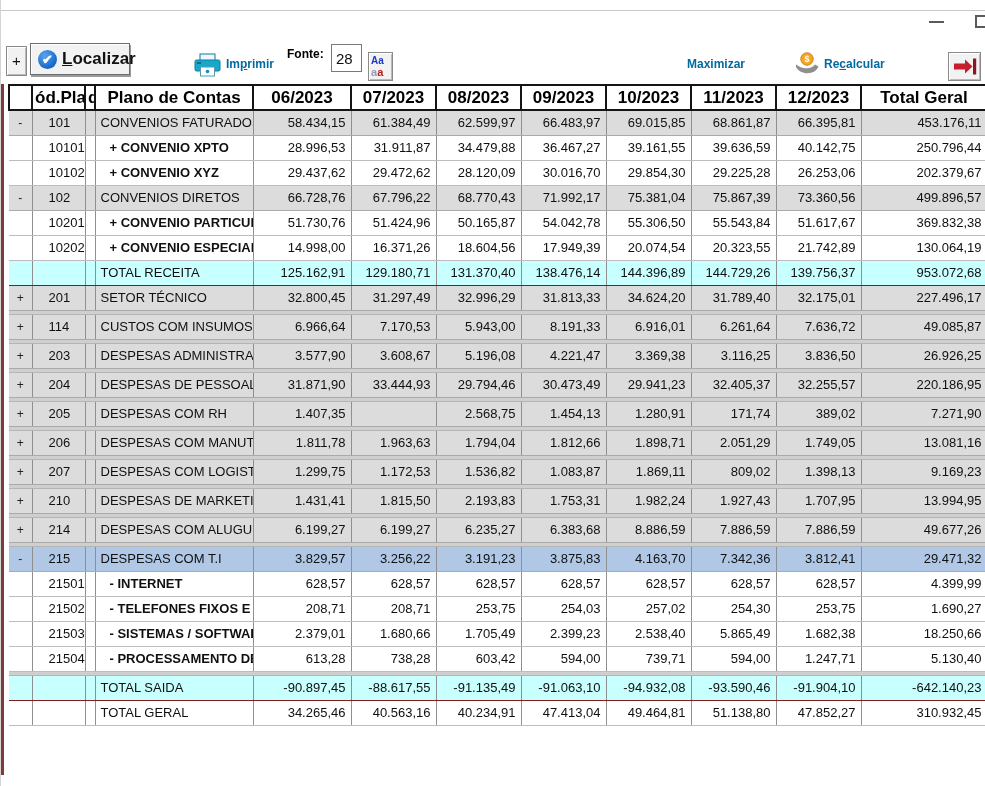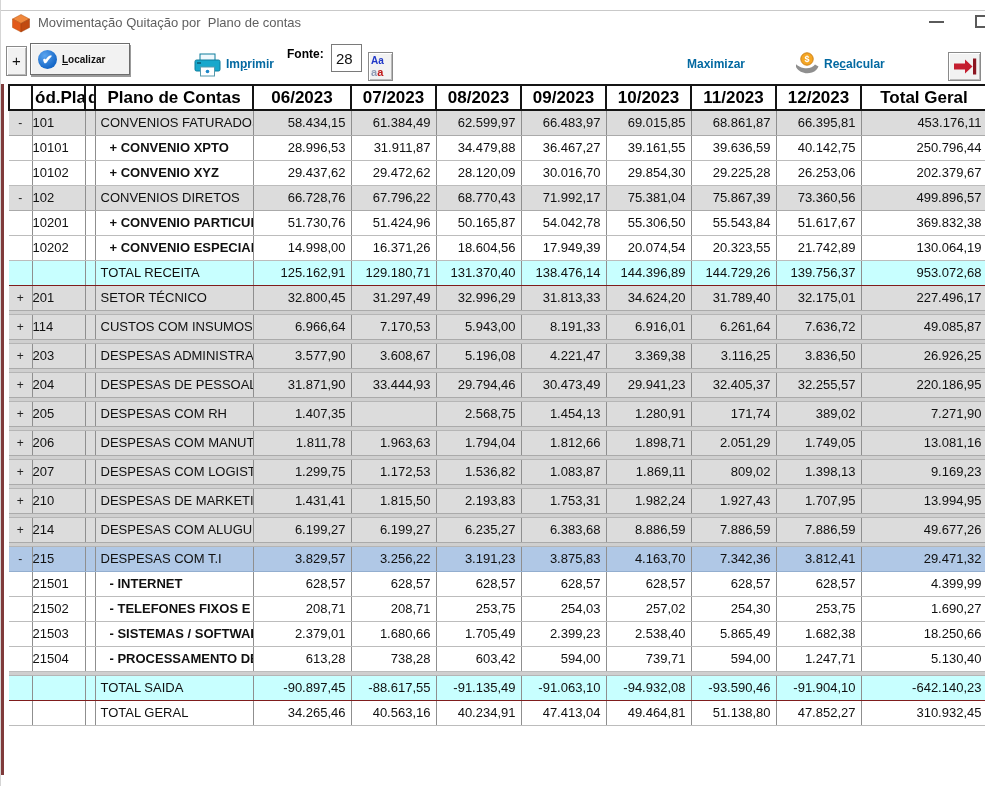--- a/index.html
+++ b/index.html
@@ -26,21 +26,21 @@
     box-shadow: inset 1px 1px 0 #ffffff, inset -1px -1px 0 #b9b9b9;
   }
   .plus-btn { position:absolute; left:5px; top:6px; width:21px; height:30px;
     font-size:15px; color:#111; text-align:center; line-height:28px; }
   .localizar-btn { position:absolute; left:29px; top:3px; width:100px; height:32px;
     display:flex; align-items:center; gap:5px; padding-left:7px;
     box-shadow: inset 1px 1px 0 #ffffff, 1px 2px 0 #9b9b9b; border:1px solid #6d6d6d; background:#f2f2f2; }
   .check-icon { width:19px; height:19px; border-radius:50%;
     background: radial-gradient(circle at 35% 30%, #5aa4ef, var(--accent-blue) 70%);
     color:#fff; font-size:13px; font-weight:bold; text-align:center; line-height:19px; flex:0 0 auto; }
-  .tool-label { font-size:10px; font-weight:bold; color:#111; }
+  .tool-label { font-size:17px; font-weight:bold; color:#111; }
   .big-label { font-size:12px; font-weight:bold; color:#0369a1; }
   .printer-wrap { position:absolute; left:193px; top:13px; width:27px; height:24px; }
   .imprimir-label { position:absolute; left:225px; top:17px; }
   .fonte-label { position:absolute; left:286px; top:7px; font-size:12px; font-weight:bold; }
   .fonte-input { position:absolute; left:330px; top:4px; width:31px; height:28px;
     border:1px solid #7a7a7a; font-family:"Liberation Sans",sans-serif; font-size:15px; padding-left:4px; color:#111; }
   .font-dlg-btn { position:absolute; left:367px; top:12px; width:25px; height:29px; line-height:0; padding:2px 2px; }
   .font-dlg-btn .r1 { display:block; font-size:10px; line-height:11px; font-weight:bold; }
   .font-dlg-btn .r2 { display:block; font-size:11px; line-height:12px; font-weight:bold; }
   .fa-blue { color:#2038c8; } .fa-gray { color:#8f9bb5; } .fa-red { color:#c01818; }
@@ -58,46 +58,38 @@
     background:#fff; border:2px solid #141414; font-size:17px; font-weight:bold;
     height:25px; padding:0 2px; white-space:nowrap; overflow:hidden; text-align:center; color:#000;
   }
   th.ta-left { text-align:left; padding-left:2px; }
   td {
     font-size:13px; color:#101010; height:25px; padding:0 5px;
     border-right:1px solid #8f8f8f; border-bottom:1px solid #bcbcbc;
     white-space:nowrap; overflow:hidden; background:#fff;
   }
   td.c-exp { text-align:center; padding:0; font-size:12px; color:#222; }
-  td.c-code { padding-left:0; }
+  td.c-code { padding-left:16px; }
   td.c-d { padding:0; }
   td.c-name { padding-left:5px; }
   td.c-name.ind { padding-left:14px;font-weight:bold; }
   td.c-val { text-align:right; padding-right:5px; }
   tr.r-group td { background:var(--group-row); border-bottom:1px solid #aaaaaa; }
   tr.r-child td { background:#ffffff; }
   tr.r-total td { background:var(--total-row); border-bottom:1px solid #7f1d1d; }
   tr.r-selected td { background:var(--selected-row); border-bottom:1px solid #93aecf; }
   tr.r-grand td { background:#ffffff; }
   tr.gap td { height:4px; background:var(--separator); border-right:none; border-bottom:1px solid #b5b5b5; border-top:1px solid #b5b5b5; padding:0; }
 </style>
 </head>
 <body>
 
 <div id="window">
   <div id="topline"></div>
 
-  <div class="titlebar">
-    <svg class="app-icon" viewBox="0 0 20 20">
-      <polygon points="10,1.5 18.5,6 10,10.5 1.5,6" fill="#f0883c" stroke="#b5500f" stroke-width="0.5"></polygon>
-      <polygon points="1.5,6 10,10.5 10,19 1.5,14.5" fill="#e2591a" stroke="#b5500f" stroke-width="0.5"></polygon>
-      <polygon points="18.5,6 10,10.5 10,19 18.5,14.5" fill="#c14a10" stroke="#9c3e0b" stroke-width="0.5"></polygon>
-    </svg>
-    <span class="win-title">Movimentação Quitação por  Plano de contas</span>
-  </div>
   <div class="btn-min"></div>
   <div class="btn-restore"></div>
 
   <div class="toolbar">
     <div class="plus-btn bevel">+</div>
 
     <div class="localizar-btn">
       <span class="check-icon">✔</span>
       <span class="tool-label"><u>L</u>ocalizar</span>
     </div>

